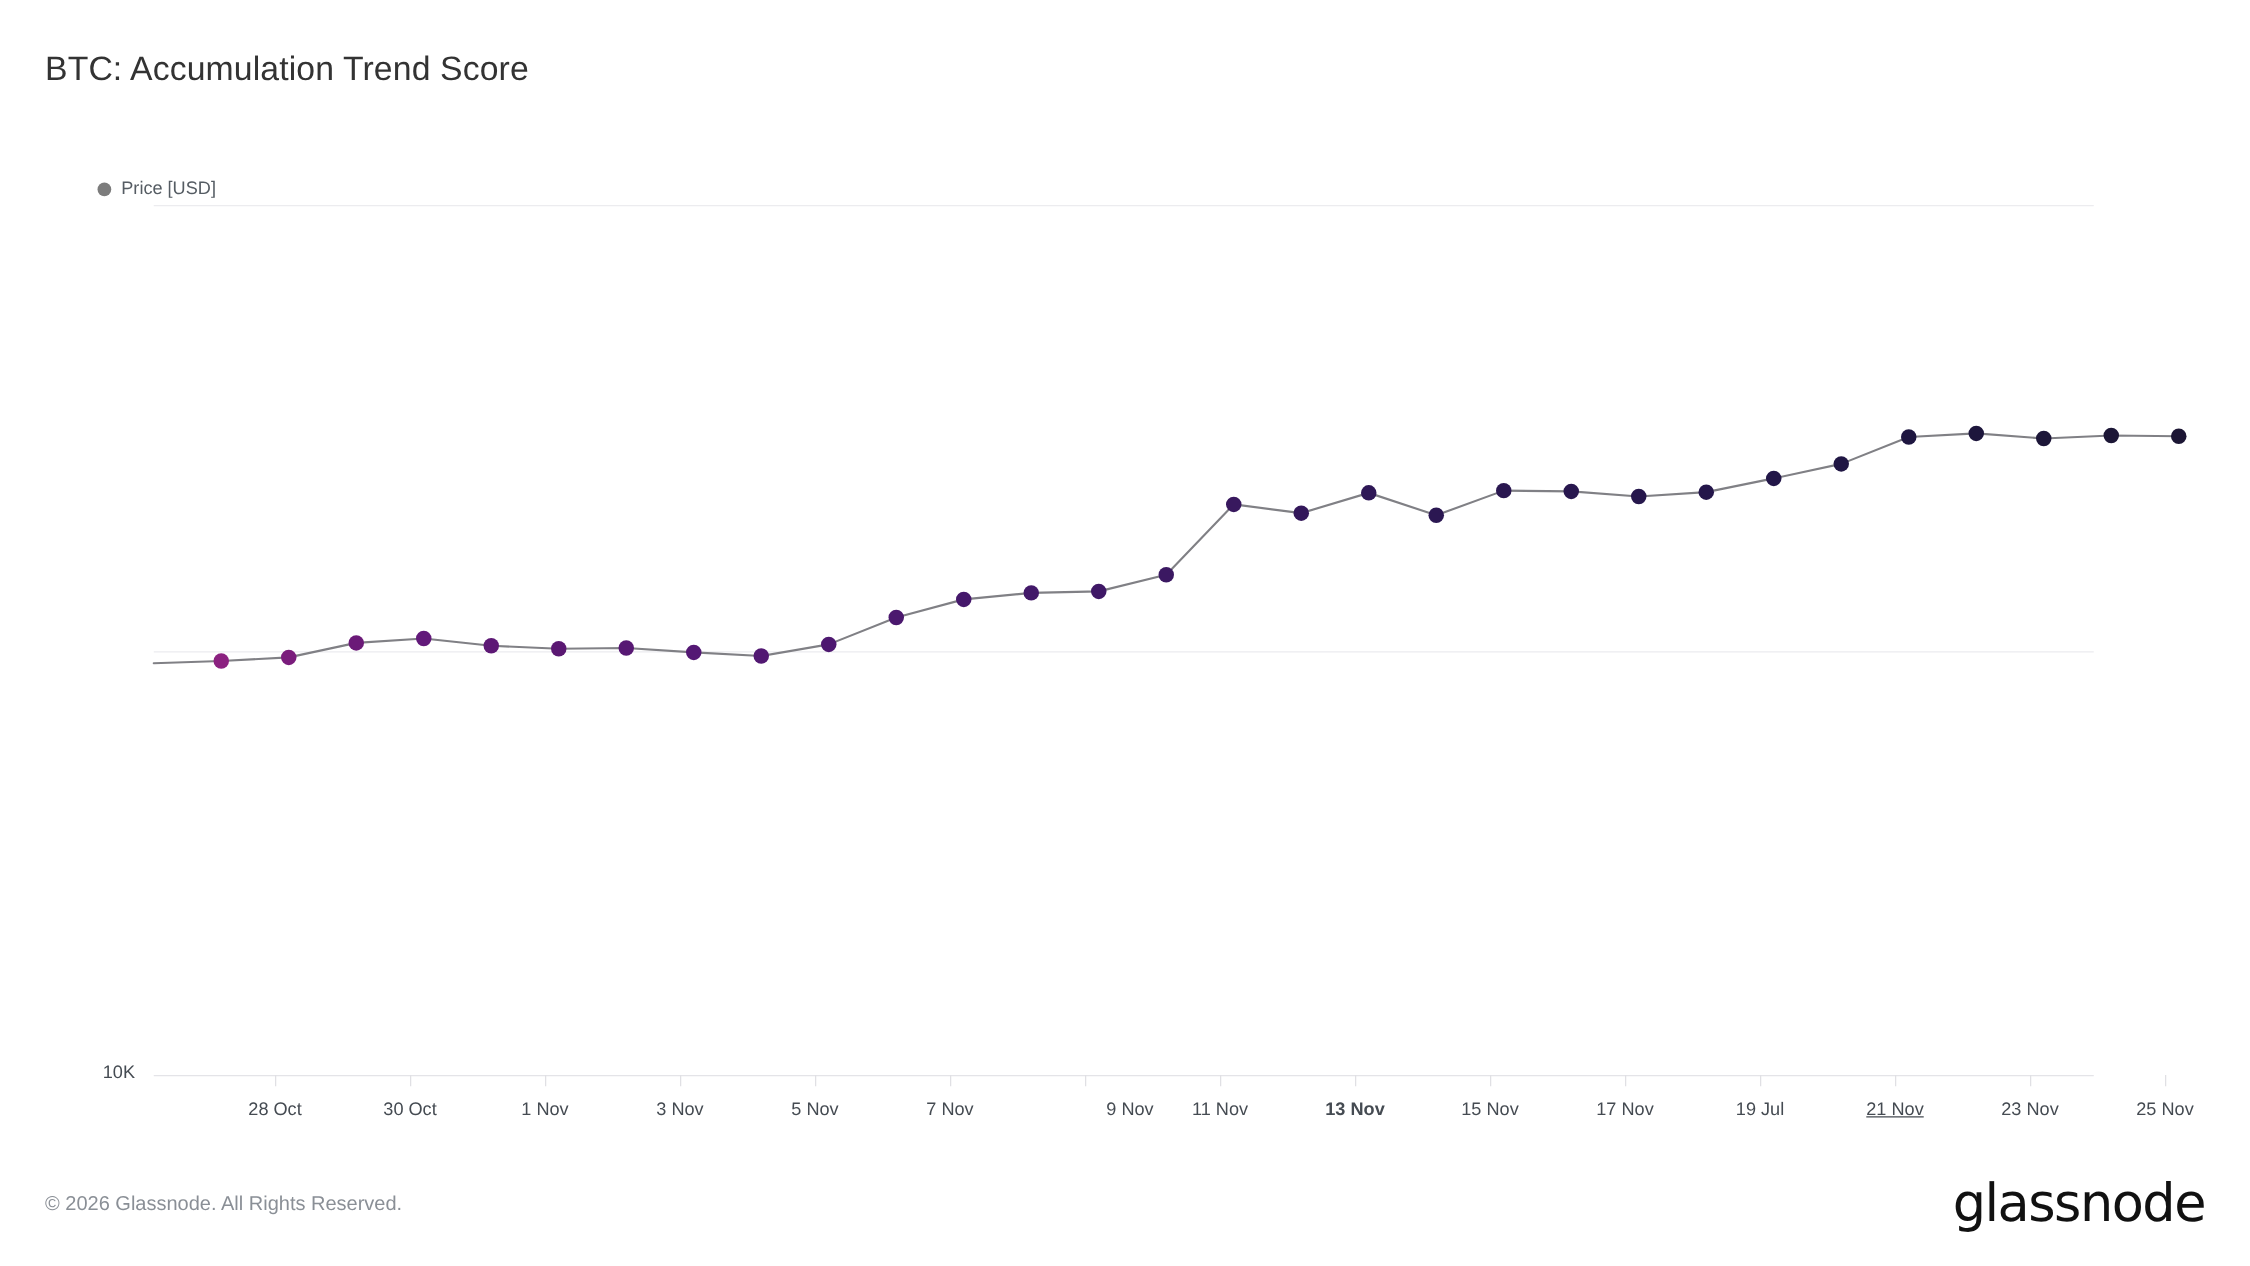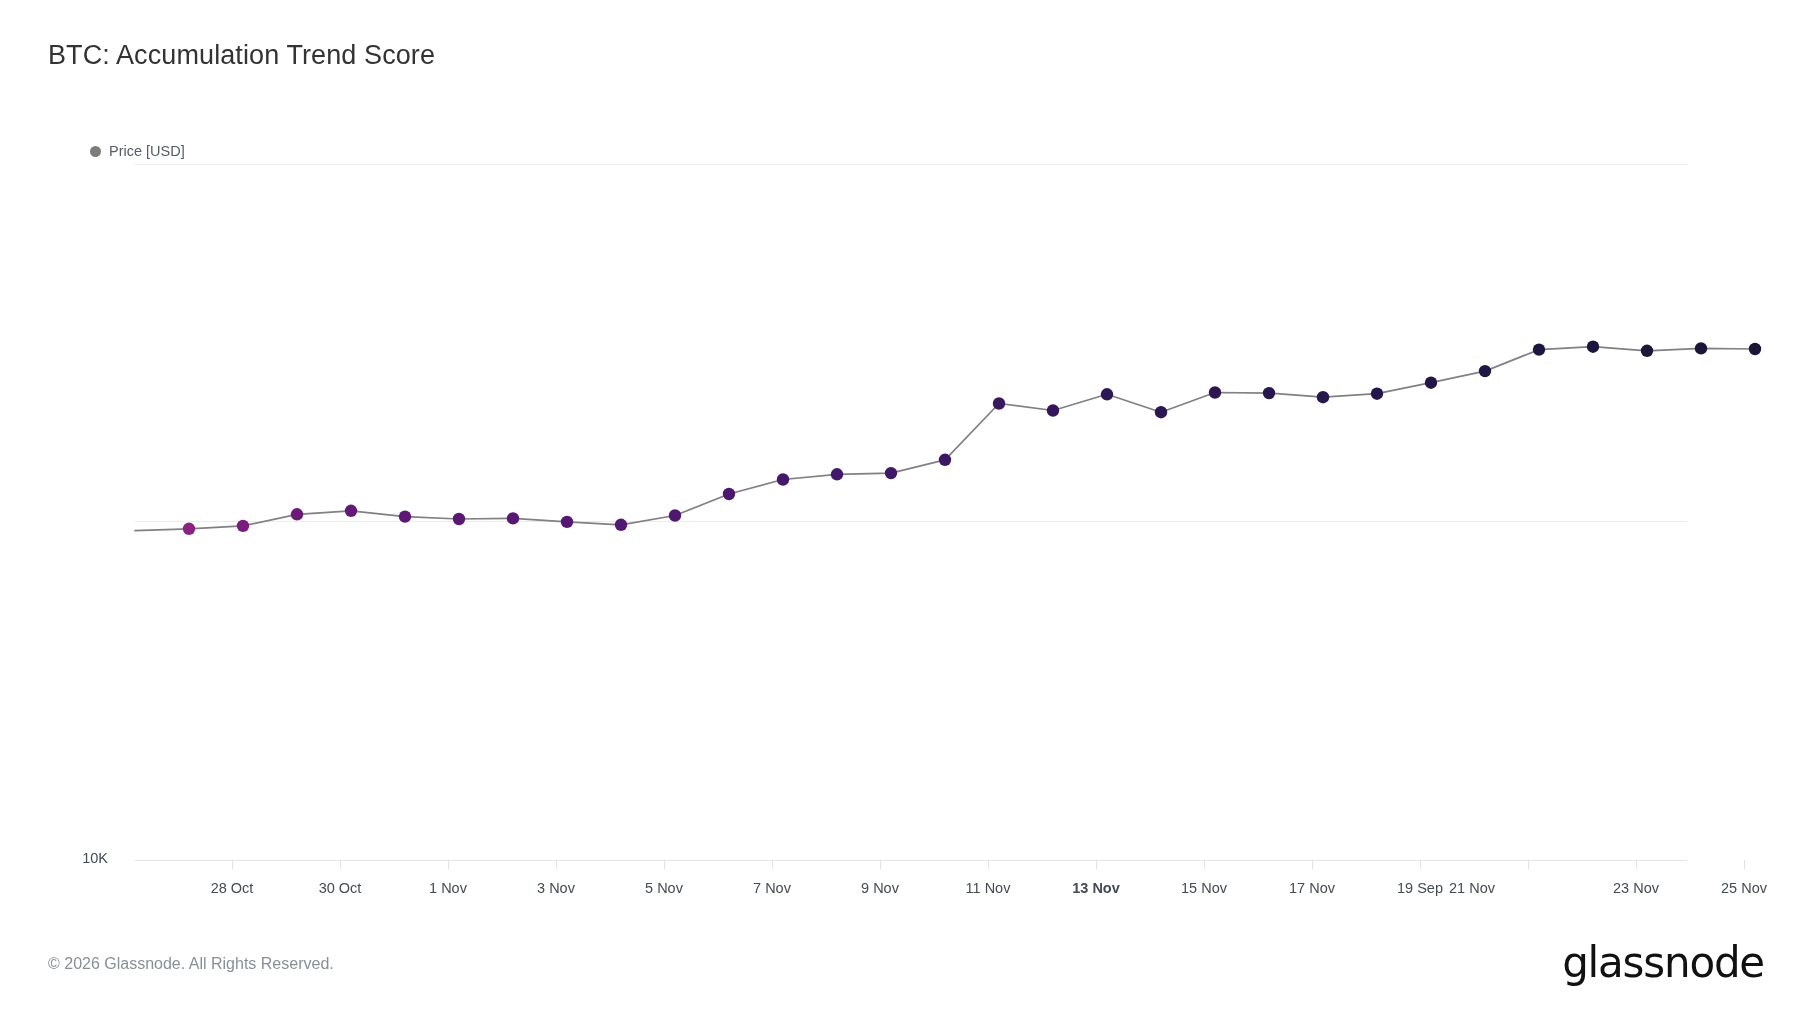--- a/index.html
+++ b/index.html
@@ -3,21 +3,21 @@
 <meta charset="utf-8">
 <style>
   html,body{margin:0;padding:0;}
   body{
     width:1800px;height:1013px;
     background:#ffffff;
     font-family:"Liberation Sans", sans-serif;
     overflow:hidden;
     position:relative;
   }
-  #chart-root{position:absolute;inset:0;margin-left:12px;}
+  #chart-root{position:absolute;inset:0;}
 
   .title{
     position:absolute;
     left:36px;top:40px;
     font-size:27px;
     color:#333333;
     letter-spacing:.1px;
     white-space:nowrap;
   }
 
@@ -148,33 +148,33 @@
       <div class="xtick-label" style="left: 328px;">30 Oct</div>
       <div class="xtick-mark" style="left: 436px;"></div>
       <div class="xtick-label" style="left: 436px;">1 Nov</div>
       <div class="xtick-mark" style="left: 544px;"></div>
       <div class="xtick-label" style="left: 544px;">3 Nov</div>
       <div class="xtick-mark" style="left: 652px;"></div>
       <div class="xtick-label" style="left: 652px;">5 Nov</div>
       <div class="xtick-mark" style="left: 760px;"></div>
       <div class="xtick-label" style="left: 760px;">7 Nov</div>
       <div class="xtick-mark" style="left: 868px;"></div>
-      <div class="xtick-label" style="left: 868px;">9 Nov</div>
+      <div class="xtick-label" style="left: 904px;">9 Nov</div>
       <div class="xtick-mark" style="left: 976px;"></div>
       <div class="xtick-label" style="left: 976px;">11 Nov</div>
       <div class="xtick-mark" style="left: 1084px;"></div>
       <div class="xtick-label" style="left: 1084px; font-weight: bold;">13 Nov</div>
       <div class="xtick-mark" style="left: 1192px;"></div>
       <div class="xtick-label" style="left: 1192px;">15 Nov</div>
       <div class="xtick-mark" style="left: 1300px;"></div>
       <div class="xtick-label" style="left: 1300px;">17 Nov</div>
       <div class="xtick-mark" style="left: 1408px;"></div>
-      <div class="xtick-label" style="left: 1408px;">19 Sep</div>
+      <div class="xtick-label" style="left: 1408px;">19 Jul</div>
       <div class="xtick-mark" style="left: 1516px;"></div>
-      <div class="xtick-label" style="left: 1460px;">21 Nov</div>
+      <div class="xtick-label" style="left: 1516px; text-decoration: underline;">21 Nov</div>
       <div class="xtick-mark" style="left: 1624px;"></div>
       <div class="xtick-label" style="left: 1624px;">23 Nov</div>
       <div class="xtick-mark" style="left: 1732px;"></div>
       <div class="xtick-label" style="left: 1732px;">25 Nov</div>
     </div>
 
   <div class="footer-copy">© 2026 Glassnode. All Rights Reserved.</div>
 
   <div class="footer-logo">glassnode</div>
 

